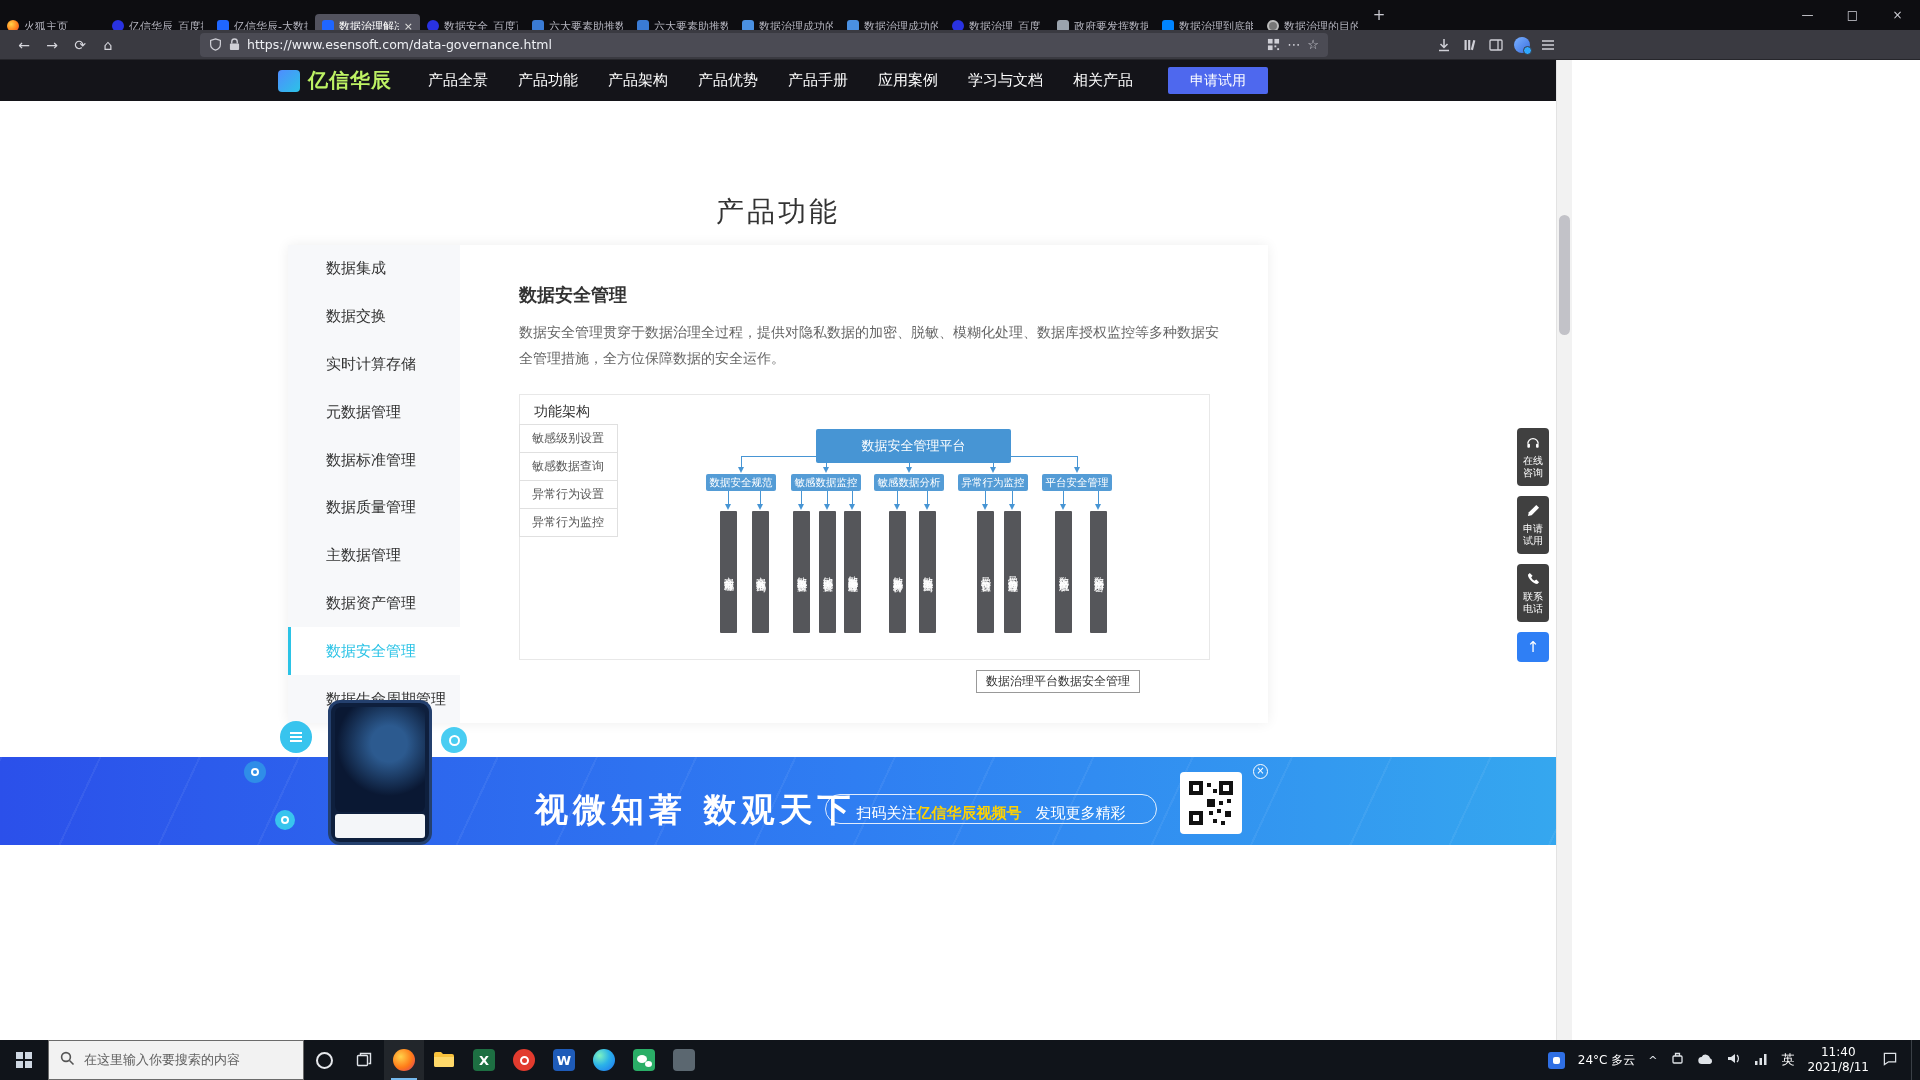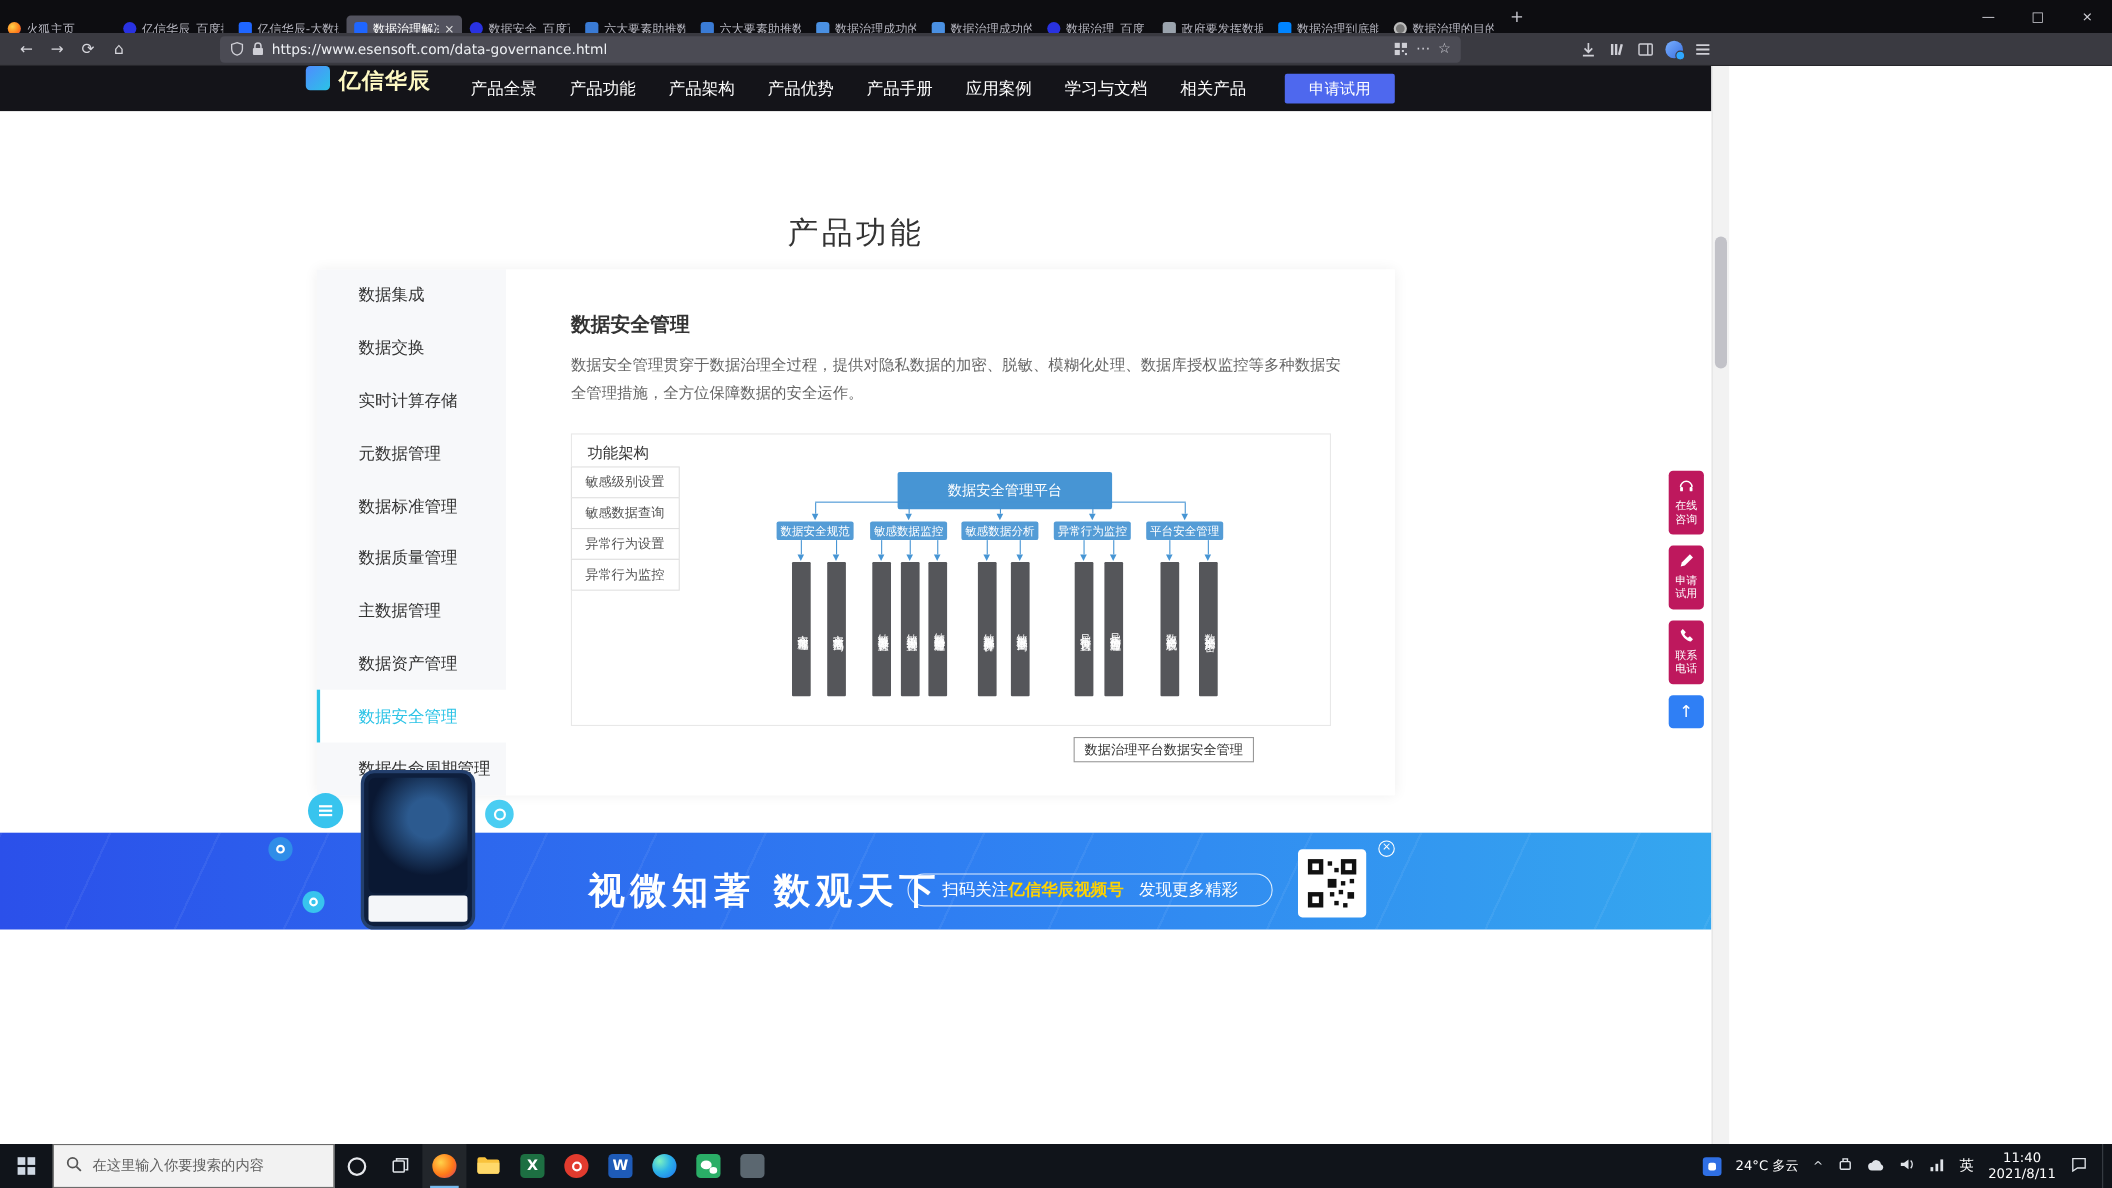--- a/index.html
+++ b/index.html
@@ -41,21 +41,21 @@
   .ubicon{display:flex;align-items:center;justify-content:center;color:#cfcfd6;font-size:13px}
   .tb-right{margin-left:104px;display:flex;gap:2px}
   .tb-right .navbtn{width:24px}
   .avatar{width:16px;height:16px;border-radius:50%;background:linear-gradient(135deg,#79b0ff,#3a6fe0);position:relative}
   .avatar::after{content:"";position:absolute;right:-2px;bottom:-2px;width:7px;height:7px;border-radius:50%;
                  background:#2fa8ff;border:1px solid #3a3a41}
 
   
   .viewport{position:absolute;top:60px;left:0;width:1556px;height:980px;background:#fff;overflow:hidden}
   .sitenav{position:absolute;top:0;left:0;width:1556px;height:41px;background:#141419}
-  .logo{position:absolute;left:278px;top:0;height:41px;display:flex;gap:8px;color:#fef9c3}
+  .logo{position:absolute;left:278px;top:0;height:41px;display:flex;align-items:center;gap:8px;color:#bef264}
   .logomark{width:22px;height:22px;border-radius:4px;background:linear-gradient(135deg,#4f8cff,#2bc3e6)}
   .logotext{font-size:20px;font-weight:bold;letter-spacing:1px}
   .menu{position:absolute;left:428px;top:0;height:41px;display:flex;gap:30px;align-items:center;
         font-size:15px;color:#fff}
   .cta{position:absolute;left:1168px;top:7px;width:100px;height:27px;background:#4e68ee;color:#fff;
        font-size:14px;display:flex;align-items:center;justify-content:center;border-radius:2px}
 
   .page-title{position:absolute;top:133px;left:0;width:1556px;text-align:center;font-size:28px;
               color:#333;letter-spacing:3px}
 
@@ -86,33 +86,33 @@
   .vbar{position:absolute;top:116px;width:17px;height:122px;background:#55565a;color:#fff;font-size:10px;
         border-radius:1px;writing-mode:vertical-rl;text-orientation:upright;display:flex;align-items:center;
         justify-content:center;letter-spacing:1px;overflow:hidden}
   .caption{position:absolute;left:516px;top:425px;border:1px solid #999;font-size:12px;color:#333;
            padding:2px 9px;background:#fff;white-space:nowrap}
 
   
   .floatbar{position:absolute;left:1517px;top:368px;width:32px}
   .fbtn{width:32px;border-radius:4px;color:#fff;display:flex;flex-direction:column;align-items:center;
         justify-content:center;text-align:center}
-  .fbtn.orange{height:58px;background:#be185d;font-size:10px;line-height:12px;gap:3px;margin-bottom:10px;
+  .fbtn.orange{height:58px;background:#404040;font-size:10px;line-height:12px;gap:3px;margin-bottom:10px;
                padding:4px 2px}
   .wlabel{width:20px;word-break:break-all}
   .fbtn.blue{height:30px;background:#2f7ff5;font-size:15px;margin-top:2px}
 
   
   .banner{position:absolute;left:0;top:697px;width:1556px;height:88px;
           background:linear-gradient(90deg,#2b50ea,#2f7ef2 55%,#35a7ef)}
   .banner::after{content:"";position:absolute;inset:0;
           background:repeating-linear-gradient(115deg,rgba(255,255,255,.06) 0 2px,transparent 2px 90px)}
   .slogan{position:absolute;left:535px;top:31px;font-size:33px;font-weight:bold;color:#fff;letter-spacing:5px;z-index:2}
   .scanpill{position:absolute;left:825px;top:37px;width:332px;height:30px;border:1px solid rgba(255,255,255,.85);
-            border-radius:16px;display:flex;align-items:center;justify-content:center;font-size:15px;color:#fff;z-index:2}
+            border-radius:16px;display:flex;align-items:flex-end;justify-content:center;font-size:15px;color:#fff;z-index:2}
   .scan-hl{color:#ffd200;font-weight:bold}
   .scan-suffix{margin-left:14px}
   .qr{position:absolute;left:1180px;top:15px;width:62px;height:62px;background:#fff;border-radius:4px;
       display:flex;align-items:center;justify-content:center;z-index:2}
   .bclose{position:absolute;left:1253px;top:7px;width:15px;height:15px;border:1px solid #fff;border-radius:50%;
           color:#fff;font-size:10px;line-height:12px;text-align:center;z-index:2}
 
   .phone{position:absolute;left:328px;top:640px;width:104px;height:145px;background:#0e1f3d;
          border:3px solid #24406e;border-radius:12px;z-index:3;overflow:hidden}
   .phone-screen{position:absolute;inset:4px 4px 30px 4px;border-radius:6px;

